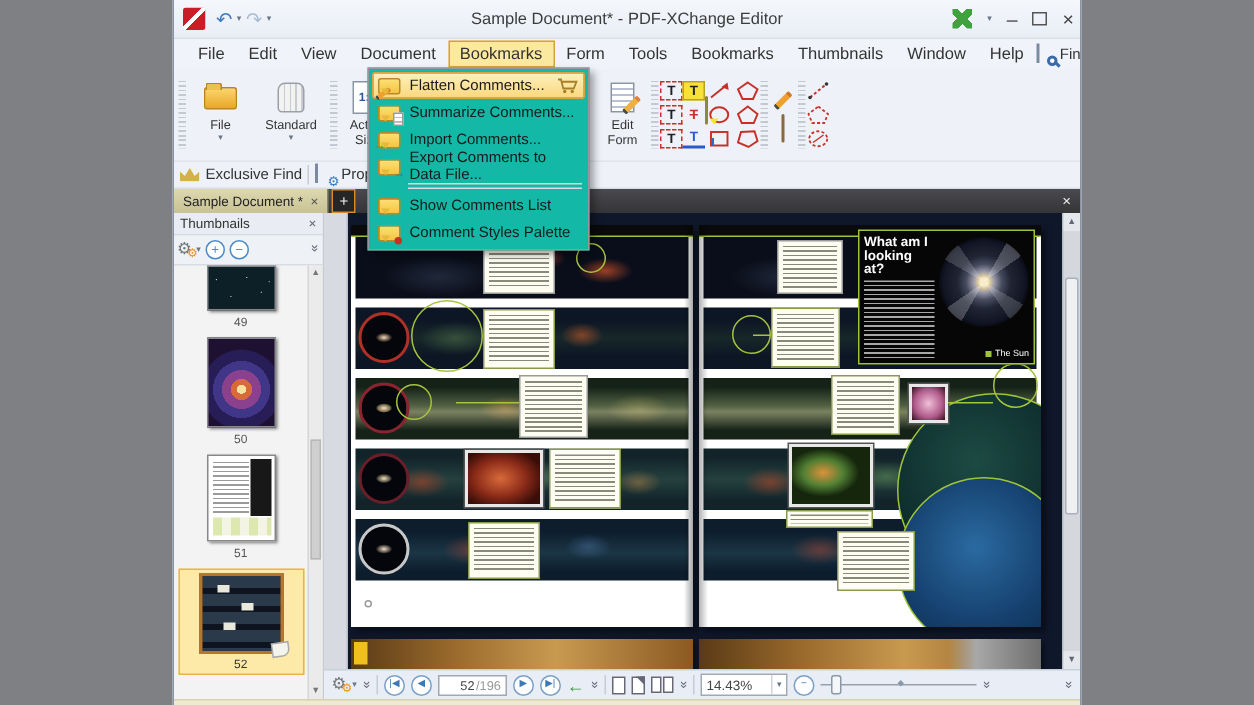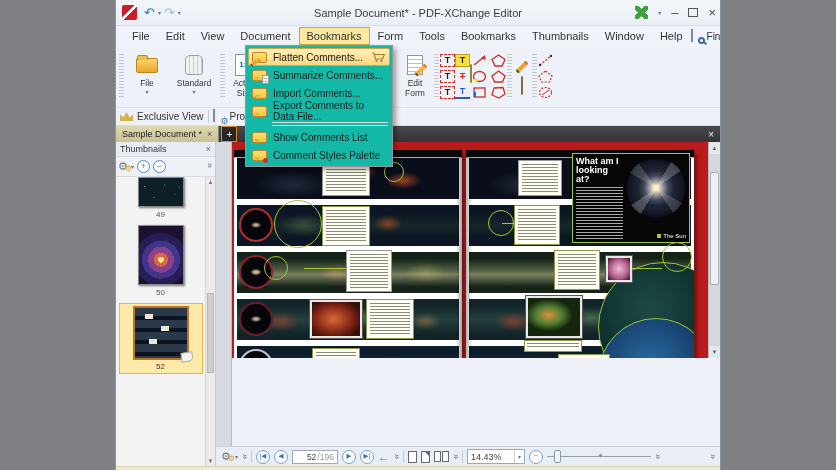--- a/index.html
+++ b/index.html
@@ -120,21 +120,21 @@
   .th52 .n1{position:absolute;left:10px;top:6px;width:8px;height:5px;background:#e8e8dc;}
   .th52 .n2{position:absolute;left:26px;top:18px;width:8px;height:5px;background:#e8e8dc;}
   .th52 .n3{position:absolute;left:14px;top:31px;width:8px;height:5px;background:#e8e8dc;}
   .curl{position:absolute;right:-6px;bottom:-4px;width:12px;height:10px;background:#f4f4ee;border:1px solid #aaa;
       border-radius:0 0 5px 0;transform:rotate(-8deg);}
   .pscroll{position:absolute;right:0;top:35px;bottom:0;width:10px;background:#ebebeb;border-left:1px solid #d6d6d6;}
   .parr{position:absolute;left:0;right:0;height:10px;color:#777;font-size:6px;text-align:center;line-height:10px;}
   .pthumb{position:absolute;left:1px;right:1px;top:40%;height:80px;background:#cfcfcf;border:1px solid #b8b8b8;}
   .splitter{position:absolute;left:100px;top:142px;bottom:24px;width:16px;background:#d7dbe1;border-right:1px solid #b8bec8;}
   
-  .main{position:absolute;left:116px;top:142px;right:0;height:216px;background:#b91c1c;overflow:hidden;}
+  .main{position:absolute;left:116px;top:142px;right:0;height:304px;background:#0f172a;overflow:hidden;}
   .page{position:absolute;top:8px;width:228px;height:268px;background:#fff;box-shadow:3px 3px 4px rgba(0,0,0,.4);overflow:hidden;}
   .ptop{position:absolute;left:0;top:0;right:0;height:8px;background:#0a0a0a;border-bottom:1px solid #9ec43a;}
   .band{position:absolute;left:3px;right:3px;height:41px;background-color:#0b1220;}
   .stars{background-image:
       radial-gradient(1px 1px at 12% 30%,rgba(255,255,255,.9),transparent 70%),
       radial-gradient(1px 1px at 34% 70%,rgba(255,255,255,.8),transparent 70%),
       radial-gradient(1px 1px at 58% 25%,rgba(255,255,255,.9),transparent 70%),
       radial-gradient(1px 1px at 80% 60%,rgba(255,255,255,.8),transparent 70%),
       radial-gradient(1px 1px at 92% 35%,rgba(255,255,255,.7),transparent 70%);}
   .b1{background-image:radial-gradient(26px 12px at 75% 55%,rgba(205,80,40,.75),transparent 70%),
@@ -379,21 +379,21 @@
           <svg width="15" height="13">
             <ellipse cx="7.5" cy="6.5" rx="6" ry="5" fill="none" stroke="#c83028" stroke-width="1.2" stroke-dasharray="2 1.5"></ellipse>
             <line x1="4" y1="9" x2="11" y2="4" stroke="#c83028" stroke-width="1"></line>
           </svg>
         </span>
     </div>
   </div>
 
   <div class="r2">
     <span class="crown"></span>
-    <span>Exclusive View</span>
+    <span>Exclusive Find</span>
     <span class="vsep"></span>
     <span class="gearpage"><span class="fpage"></span><span class="gmini">⚙</span></span>
     <span>Properties</span>
   </div>
 
   <div class="tabbar">
     <div class="dtab">
       <span>Sample Document *</span>
       <span class="x">×</span>
     </div>
@@ -414,20 +414,28 @@
       <span style="margin-left:auto;padding-right:2px;" class="chev2">»</span>
     </div>
     <div class="plist">
       <div class="thumbw">
         <div class="timg th49 stars"></div>
         <div class="tlabel2">49</div>
       </div>
       <div class="thumbw">
         <div class="timg th50"></div>
         <div class="tlabel2">50</div>
+      </div>
+      <div class="thumbw">
+        <div class="timg th51">
+          <span class="col"></span>
+          <span class="blk"></span>
+          <span class="grn"></span>
+        </div>
+        <div class="tlabel2">51</div>
       </div>
       <div class="thumbw">
         <div class="selrow">
           <div class="th52">
             <span class="n1"></span>
             <span class="n2"></span>
             <span class="n3"></span>
             <span class="curl"></span>
           </div>
           <div class="tlabel2">52</div>

